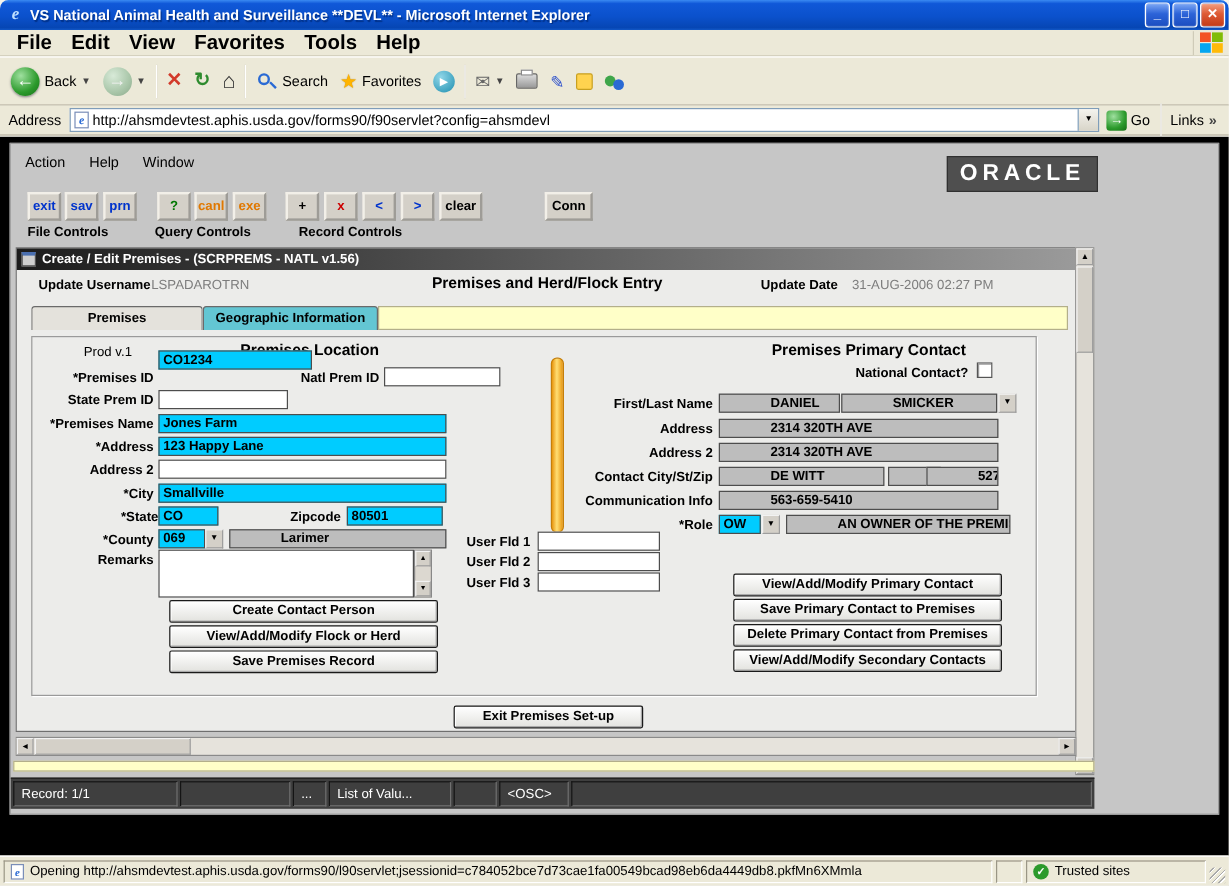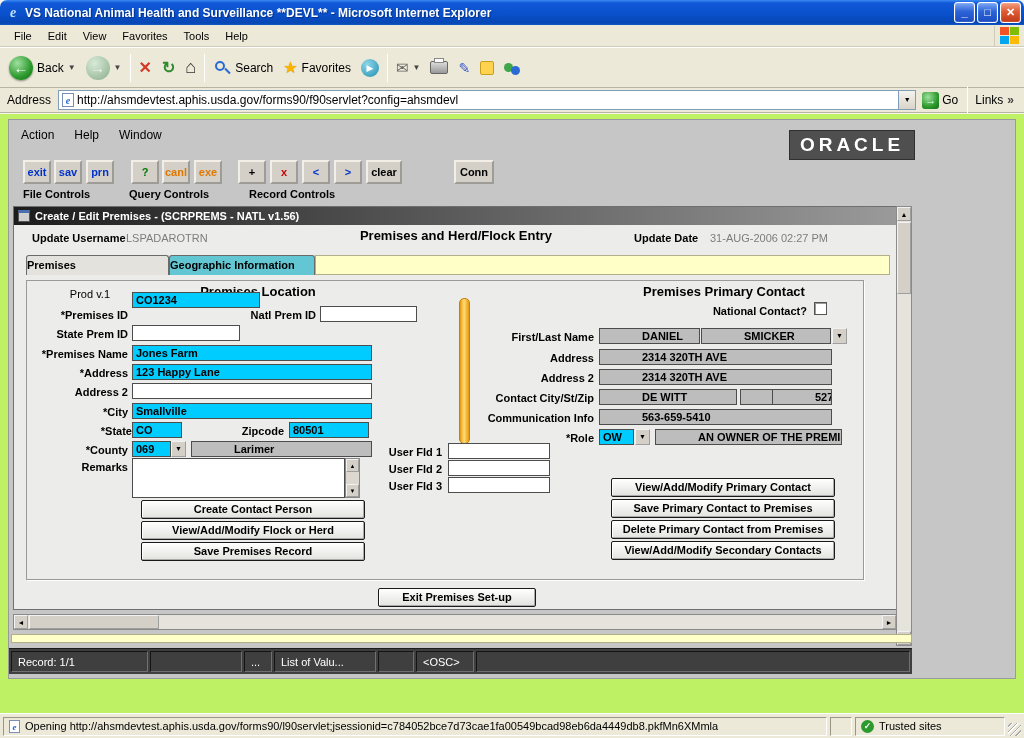--- a/index.html
+++ b/index.html
@@ -13,21 +13,21 @@
   .ie-icon { width:16px; height:16px; font:italic bold 14px/16px "Liberation Serif",serif; color:#BFE0FF; text-align:center; }
   .title-text { flex:1; color:#fff; font-weight:bold; font-size:12px; margin-left:4px; text-shadow:1px 1px 1px #003087; white-space:nowrap; overflow:hidden; }
   .wbtn { width:21px; height:21px; margin-left:2px; border:1px solid #fff; border-radius:3px;
     color:#fff; font:bold 11px/19px "Liberation Sans",sans-serif; text-align:center;
     background:linear-gradient(180deg,#7da8f5,#2c63d8 45%,#1b4dc0); box-shadow:inset 0 0 1px #fff; }
   .wbtn.close { background:linear-gradient(180deg,#f2a083,#de5b34 45%,#c23a18); }
 
   
   .menubar { position:absolute; top:25px; left:0; right:0; height:22px; background:#ECE9D8;
     border-bottom:1px solid #cfcbb8; display:flex; align-items:center; padding-left:6px; }
-  .menu-item { font-size:11px; padding:3px 8px; }
+  .menu-item { font-size:17px; padding:3px 8px;font-weight:bold; }
   .winflag { margin-left:auto; margin-right:4px; width:26px; height:20px; background:#ECE9D8;
     display:grid; grid-template-columns:9px 9px; grid-template-rows:8px 8px; gap:1px; align-content:center; justify-content:center;
     border-left:1px solid #cfcbb8; padding-left:4px; }
   .winflag i { display:block; }
 
   
   .toolbar { position:absolute; top:47px; left:0; right:0; height:41px; background:#ECE9D8;
     border-top:1px solid #fff; border-bottom:1px solid #b8b4a2; display:flex; align-items:center; padding:0 4px; }
   .tb-btn { display:flex; align-items:center; gap:4px; padding:3px 5px; border-radius:3px; font-size:12px; }
   .circ { width:24px; height:24px; border-radius:50%; color:#fff; font:bold 15px/23px "Liberation Sans",sans-serif; text-align:center;
@@ -60,21 +60,21 @@
   .addr-input { flex:1; height:20px; background:#fff; border:1px solid #7F9DB9; display:flex; align-items:center; }
   .pg-icon { width:12px; height:14px; margin:0 3px; background:#fff; border:1px solid #7a8eb8; font:italic bold 10px/13px "Liberation Serif",serif; color:#2a6ad4; text-align:center; }
   .addr-text { flex:1; font-size:12px; border:0; outline:0; font-family:"Liberation Sans",sans-serif; }
   .addr-dd { width:17px; height:18px; background:linear-gradient(#f4f3ee,#d8d4c8); border-left:1px solid #7F9DB9; font-size:7px; text-align:center; line-height:18px; }
   .go-btn { display:flex; align-items:center; gap:3px; padding:0 6px; font-size:12px; }
   .go-icon { width:17px; height:17px; border-radius:3px; background:radial-gradient(circle at 35% 30%,#9fe09f,#2c9a2c 60%,#156d15); color:#fff; font:bold 11px/16px "Liberation Sans",sans-serif; text-align:center; }
   .links-wrap { display:flex; align-items:center; gap:4px; padding:0 6px 0 4px; font-size:12px; }
   .chev { font-weight:bold; color:#444; }
 
   
-  .page { position:absolute; top:114px; left:0; right:0; bottom:25px; background:#bef264; padding:5px 8px 0; }
+  .page { position:absolute; top:114px; left:0; right:0; bottom:25px; background:#000000; padding:5px 8px 0; }
   .applet { position:relative; width:1008px; height:560px; background:#C6C6C6; border:1px solid #9a9a9a; }
 
   .omenu { position:absolute; top:8px; left:12px; display:flex; gap:20px; font-size:12px; }
   .ologo { position:absolute; top:10px; left:780px; width:126px; height:30px; background:#4F4F4F; border:1px solid #303030;
     color:#fff; font:bold 19px/28px "Liberation Sans",sans-serif; letter-spacing:4px; text-align:center; }
 
   .obtn { position:absolute; top:40px; width:28px; height:24px; background:#D4D0C8; border:2px outset #F2EFE8;
     font:bold 11px/20px "Liberation Sans",sans-serif; text-align:center; }
   .t-blue { color:#0033CC; } .t-green { color:#007700; } .t-orange { color:#E07800; } .t-red { color:#CC0000; } .t-black { color:#000; }
   .ocap { position:absolute; top:68px; font:bold 11px "Liberation Sans",sans-serif; }
@@ -91,21 +91,21 @@
   .fld { position:absolute; height:16px; background:#fff; border:1px solid #4d4d4d;
     font:bold 11px/14px "Liberation Sans",sans-serif; padding-left:3px; overflow:hidden; white-space:nowrap; }
   .req { background:#00CCFF; }
   .ro { background:#BDBDBD;padding-left:42px; }
   .ddbtn { position:absolute; width:15px; height:16px; background:#D4D0C8; border:1px outset #f2f2f2;
     font-size:7px; line-height:14px; text-align:center; }
   .fbtn { position:absolute; height:19px; background:linear-gradient(#ffffff,#e2e2de); border:1px solid #1a1a1a; border-radius:2px;
     font:bold 11px/17px "Liberation Sans",sans-serif; text-align:center;
     box-shadow:inset -1px -1px 0 #aaa, inset 1px 1px 0 #fff; }
   .tab { position:absolute; top:48px; height:20px; border:1px solid #6a6a6a; border-bottom:none; border-radius:3px 3px 0 0;
-    font:bold 11px/19px "Liberation Sans",sans-serif; }
+    font:bold 11px/19px "Liberation Sans",sans-serif; text-align:center; }
   .tab-premises { left:12px; width:143px; background:#E4E2DC; }
   .tab-geo { left:155px; width:146px; background:#63C6D3; }
   .tab-strip { position:absolute; top:48px; left:301px; width:575px; height:20px; background:#FFFFC8; border:1px solid #b3af8a; }
   .frame { position:absolute; left:12px; top:73px; width:838px; height:300px; border:1px solid #9a9a9a; box-shadow:1px 1px 0 #fff; }
   .divider { position:absolute; left:445px; top:91px; width:11px; height:146px; border-radius:5px;
     background:linear-gradient(90deg,#E8960F,#FFDE73 45%,#E8960F); border:1px solid #C67F08; }
   .cb { position:absolute; left:800px; top:95px; width:13px; height:13px; background:#fff; border:1px solid #555; box-shadow:inset 1px 1px 0 #9a9a9a; }
   .ta { position:absolute; left:118px; top:251px; width:213px; height:40px; background:#fff; border:1px solid #4d4d4d; }
   .mini-sb { position:absolute; left:331px; top:251px; width:15px; height:40px; background:#DCD8D0; border:1px solid #888; }
   .mini-sb .mbtn { position:absolute; left:0; width:13px; height:13px; background:#D4D0C8; border:1px outset #f2f2f2; font-size:6px; line-height:12px; text-align:center; }

